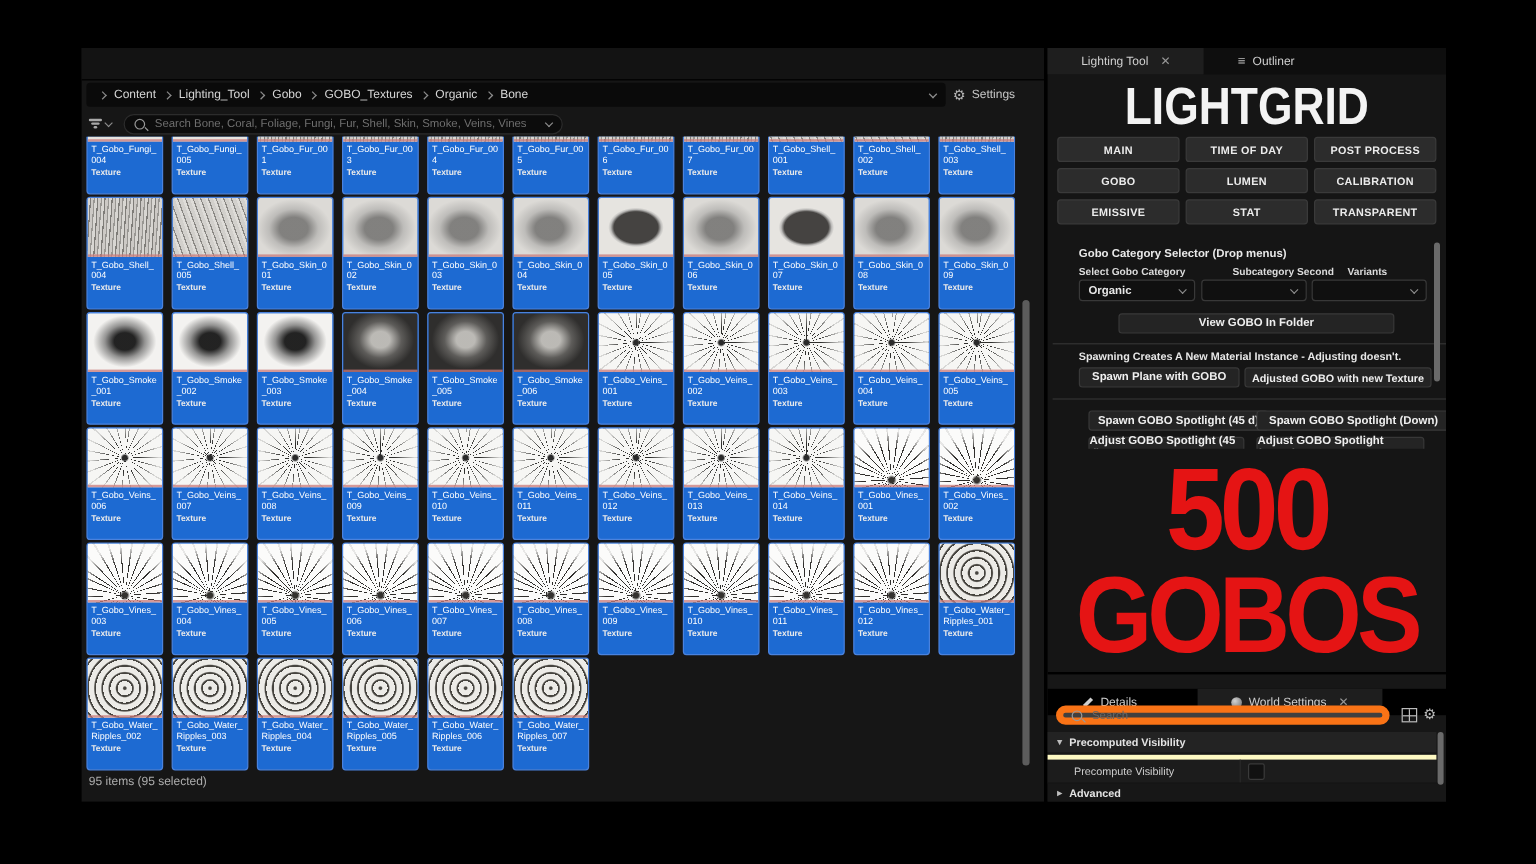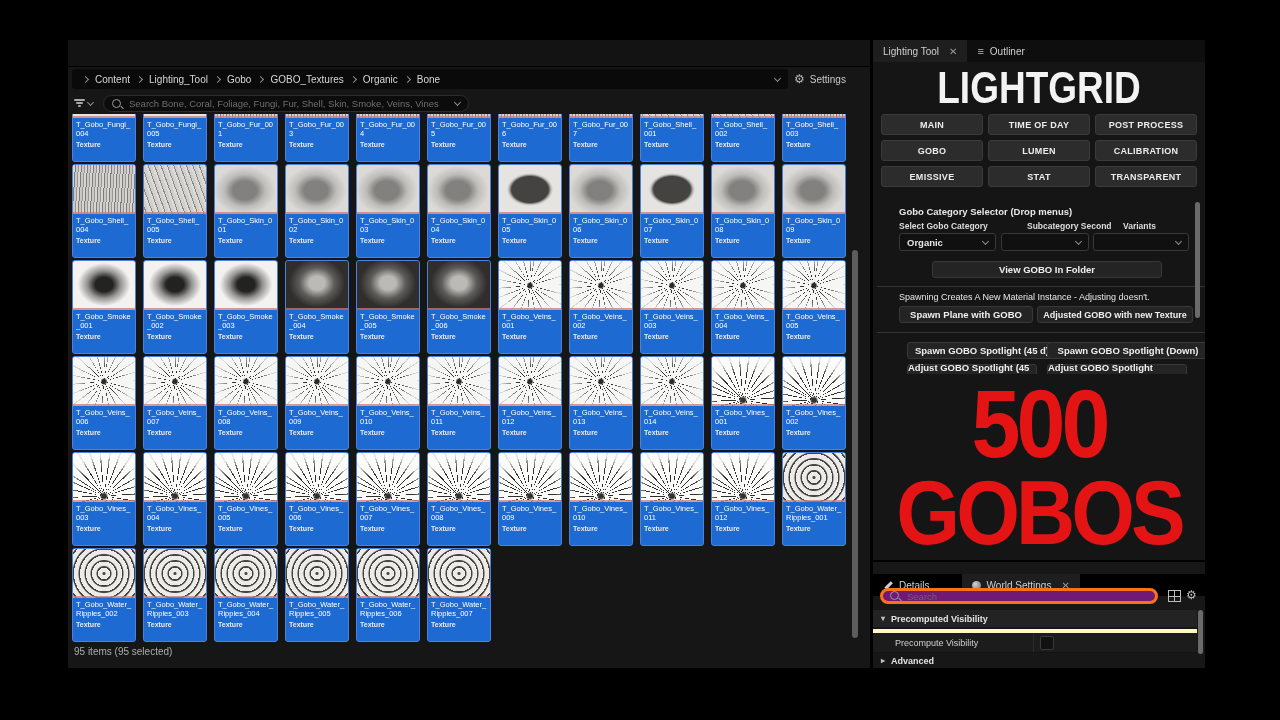--- a/index.html
+++ b/index.html
@@ -50,52 +50,52 @@
     radial-gradient(circle at 50% 88%,#34322f 0 4%,rgba(251,251,250,0) 8%),
     radial-gradient(circle at 50% 85%,rgba(251,251,250,0) 0 48%,rgba(251,251,250,.9) 76%),
     repeating-conic-gradient(from -58deg at 50% 88%,#2f2d2b 0 2deg,rgba(251,251,250,0) 2deg 13deg);}
   .p-ripples{background-image:repeating-radial-gradient(circle at 50% 50%,#46443f 0 1px,#ecebe7 2px 6px);}
   .cb-scroll{position:absolute;left:784px;top:74px;width:6px;height:530px;}
   .cb-thumb{position:absolute;top:136px;left:0;width:6px;height:388px;background:#5c5c5c;border-radius:3px;}
   .status{position:absolute;left:6px;top:606px;color:#adadad;font-size:10px;}
   
   .rp{position:relative;width:332px;height:628px;background:#151515;}
   .rp-tabs{position:absolute;top:0;left:0;right:0;height:22px;background:#0e0e0e;display:flex;}
-  .tab{display:flex;align-items:center;gap:6px;padding:0 10px;font-size:10px;color:#cfcfcf;}
+  .tab{display:flex;align-items:center;gap:6px;padding:0 28px;font-size:10px;color:#cfcfcf;}
   .tab.active{background:#1e1e1e;}
   .tab .x{color:#9a9a9a;font-size:10px;margin-left:4px;}
   .listicon{color:#bdbdbd;font-size:11px;}
   .lg-title{position:absolute;top:24px;left:0;right:0;text-align:center;color:#f3f3f3;font-size:37px;font-weight:bold;
     letter-spacing:0;transform:scaleY(1.18);transform-origin:top;}
   .lg-grid{position:absolute;top:74px;left:8px;right:8px;display:grid;grid-template-columns:1fr 1fr 1fr;gap:5px;}
   .lg-btn{height:19px;background:#2c2c2c;border:1px solid #3a3a3a;border-radius:3px;color:#ececec;
     font-size:9px;font-weight:bold;display:flex;align-items:center;justify-content:center;letter-spacing:.3px;}
   .gobo-sec{position:absolute;top:160px;left:4px;right:0;height:174px;overflow:hidden;}
   .sec-h{position:absolute;top:6px;left:22px;color:#e9e9e9;font-size:9.5px;font-weight:bold;}
   .dd-label{position:absolute;color:#dcdcdc;font-size:8.5px;font-weight:bold;top:21px;}
   .dd{position:absolute;top:33px;height:18px;background:#101010;border:1px solid #383838;border-radius:3px;
     display:flex;align-items:center;padding:0 7px;box-sizing:border-box;color:#e6e6e6;font-size:9.5px;font-weight:bold;}
   .dd .chv{margin-left:auto;}
   .btn{background:#242424;border:1px solid #383838;border-radius:3px;color:#efefef;font-size:9.5px;font-weight:bold;
     display:flex;align-items:center;justify-content:center;position:absolute;height:17px;box-sizing:border-box;}
   .hr{position:absolute;left:0;right:0;height:1px;background:#333;}
-  .note{position:absolute;left:22px;color:#e7e7e7;font-size:9px;font-weight:normal;}
+  .note{position:absolute;left:22px;color:#e7e7e7;font-size:9px;font-weight:bold;}
   .rp-scroll{position:absolute;right:5px;top:162px;width:5px;height:172px;}
   .rp-thumb{position:absolute;top:0;left:0;width:5px;height:116px;background:#6a6a6a;border-radius:2.5px;}
   .banner{position:absolute;top:336px;left:0;right:0;text-align:center;font-weight:bold;color:var(--red);
     letter-spacing:-4px;transform:scaleY(1.1);transform-origin:top;line-height:1;}
   .banner .l1{font-size:88px;display:block;}
   .banner .l2{font-size:82px;display:block;margin-top:-4px;}
   .details{position:absolute;top:520px;left:0;right:0;bottom:0;background:#171717;border-top:2px solid #000;}
   .dt-tabs{height:22px;background:#000000;display:flex;margin-top:12px;}
   .pencil{position:relative;width:10px;height:10px;}
   .pencil::before{content:"";position:absolute;left:1px;top:4px;width:9px;height:2.6px;background:#cfcfcf;transform:rotate(-45deg);}
   .globe{width:9px;height:9px;border-radius:50%;background:radial-gradient(circle at 35% 35%,#d2d2d2,#6d6d6d);}
-  .dt-search{position:absolute;top:26px;left:7px;width:278px;height:16px;background:#701a75;border:3px solid #f97316;
-    border-radius:8px;display:flex;gap:6px;padding:0 7px;box-sizing:border-box;}
+  .dt-search{position:absolute;top:26px;left:7px;width:278px;height:16px;background:#404040;border:6px solid #f97316;
+    border-radius:8px;display:flex;align-items:center;gap:6px;padding:0 7px;box-sizing:border-box;}
   .dt-search input{flex:1;background:transparent;border:none;outline:none;color:#bbb;font-size:9.5px;font-family:inherit;}
   .dt-search input::placeholder{color:#666;}
   .gridicon{position:absolute;top:28px;left:295px;width:11px;height:10px;border:1px solid #bbb;
     background:linear-gradient(#bbb,#bbb) 50% 0/1px 100% no-repeat,linear-gradient(#bbb,#bbb) 0 50%/100% 1px no-repeat;}
   .dt-gear{position:absolute;top:26px;left:313px;color:#bdbdbd;font-size:12px;}
   .cat-row{position:absolute;left:0;right:8px;height:17px;display:flex;align-items:center;gap:6px;padding-left:8px;
     font-size:9px;font-weight:bold;color:#e4e4e4;}
   .cat-row .tri{color:#bdbdbd;font-size:8px;}
   .prop-row{position:absolute;top:67px;left:0;right:8px;height:19px;background:#1c1c1c;display:flex;align-items:center;
     border-top:4px solid #fef9c3;border-bottom:1px solid #141414;}

